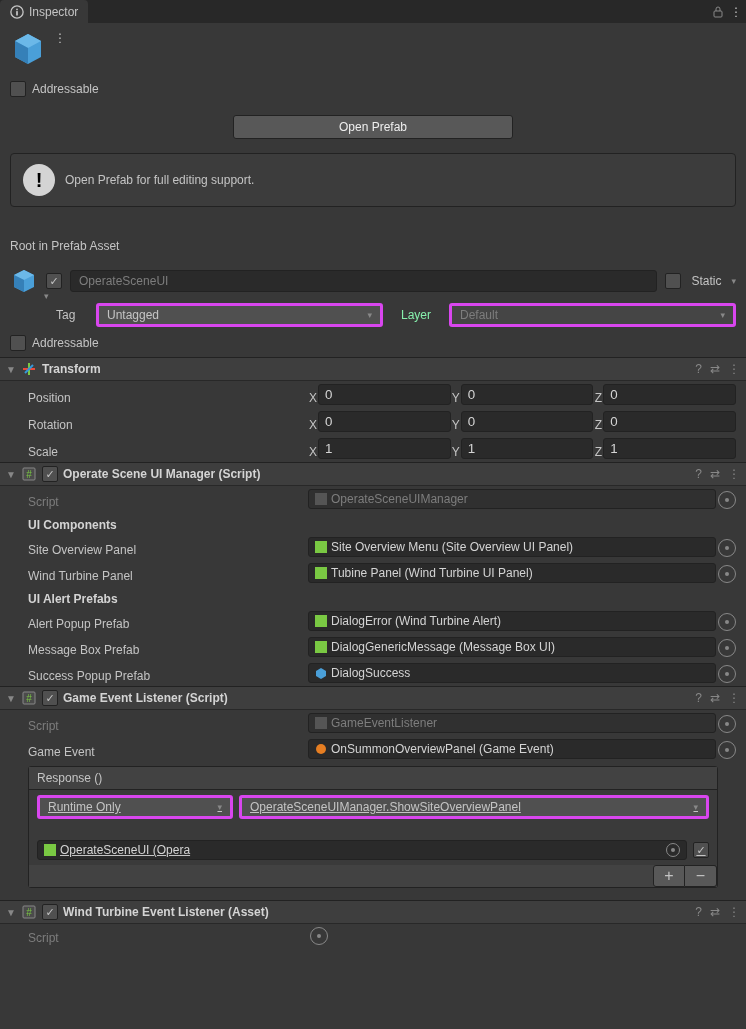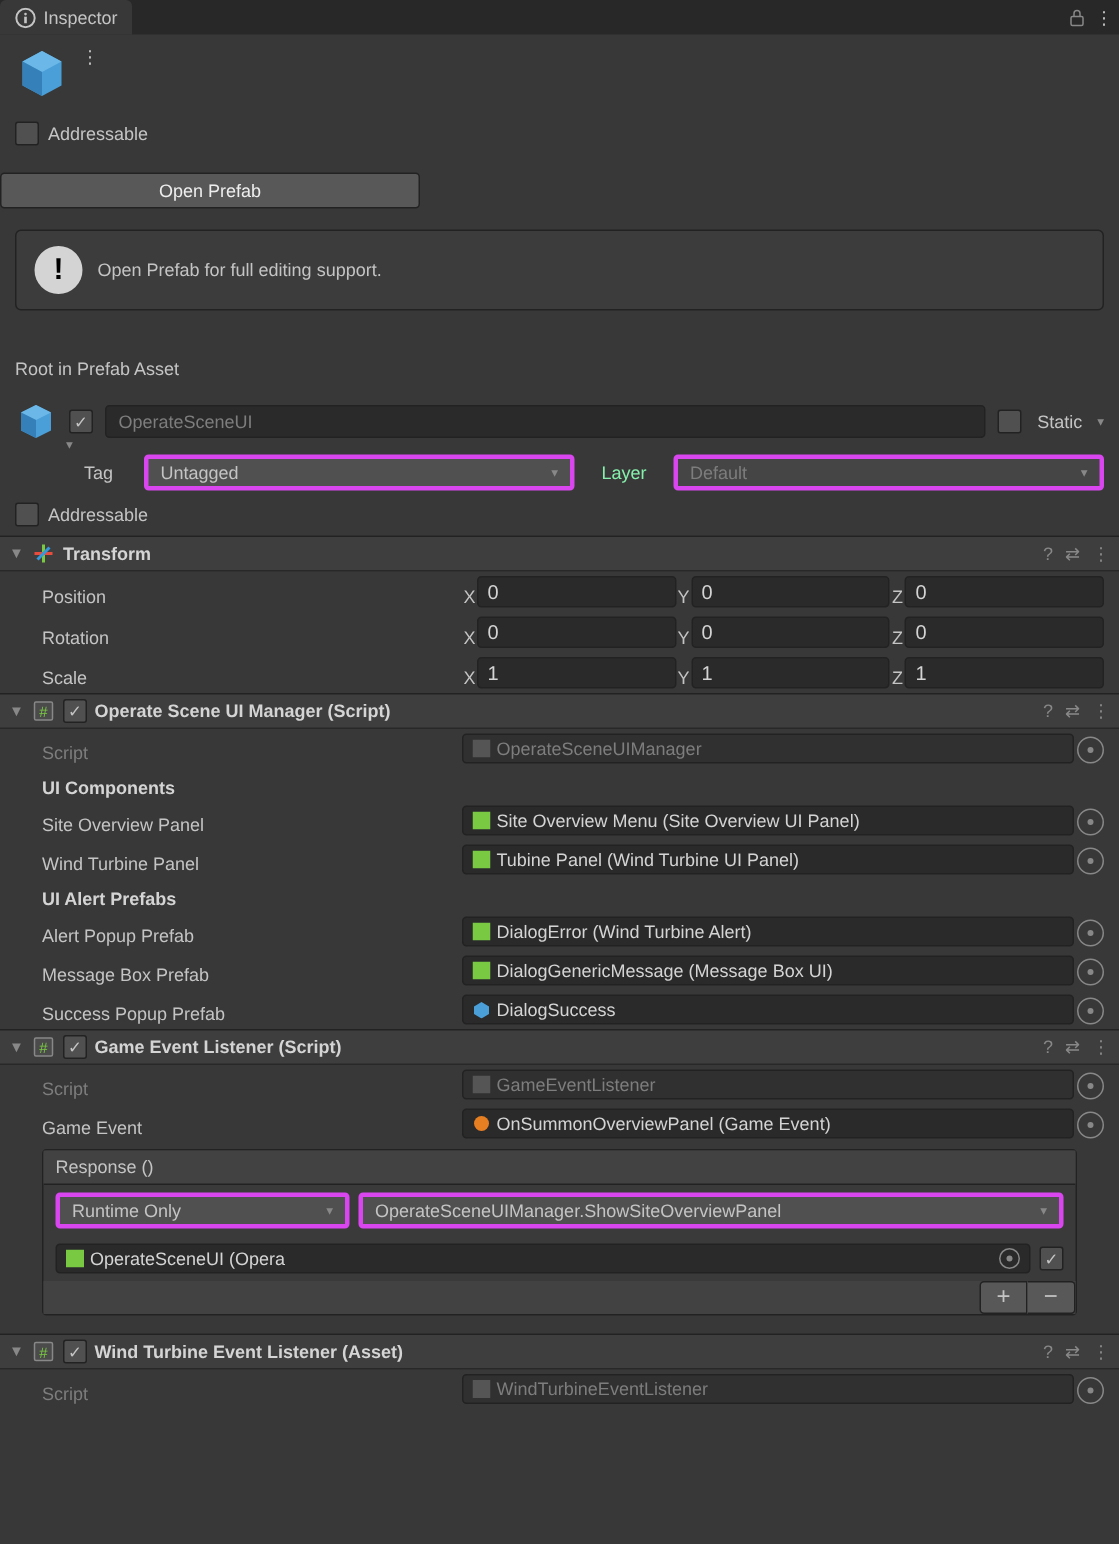--- a/index.html
+++ b/index.html
@@ -15,21 +15,21 @@
 
 .asset-header { display: flex; align-items: flex-start; padding: 8px 10px 0 10px; gap: 8px; }
 .prefab-cube { width: 36px; height: 36px; }
 .asset-title { color: #c4c4c4; font-size: 14px; padding-top: 2px; flex: 1; }
 .three-dots { color: #c4c4c4; cursor: pointer; }
 
 .addressable-row { display: flex; align-items: center; gap: 6px; padding: 14px 10px 10px 10px; }
 .checkbox { width: 16px; height: 16px; border: 1px solid #222; background: #505050; border-radius: 2px; display: flex; align-items: center; justify-content: center; }
 .checkbox.checked::after { content: '✓'; color: #c4c4c4; font-size: 11px; }
 
-.center-btn-row { display: flex; padding: 8px 0; }
+.center-btn-row { display: flex; justify-content: center; padding: 8px 0; }
 .open-prefab-btn { background: #585858; border: 1px solid #222; color: #eee; padding: 4px 0; width: 280px; border-radius: 3px; text-align: center; cursor: pointer; font-size: 12px; }
 
 .notice-box { margin: 6px 10px 16px 10px; border: 1px solid #222; border-radius: 4px; padding: 10px 12px; display: flex; align-items: center; gap: 10px; background: #3c3c3c; }
 .notice-icon { width: 32px; height: 32px; border-radius: 50%; background: #d4d4d4; display: flex; align-items: center; justify-content: center; color: #000; font-weight: bold; font-size: 20px; }
 
 .section-label { padding: 16px 10px 8px 10px; color: #c4c4c4; }
 
 .go-header { display: flex; align-items: center; gap: 8px; padding: 6px 10px; position: relative; }
 .go-cube { width: 28px; height: 28px; }
 .name-field { flex: 1; background: #2a2a2a; border: 1px solid #222; border-radius: 3px; padding: 3px 8px; color: #7d7d7d; min-width: 0; }
@@ -61,21 +61,21 @@
 .vec-input { flex: 1; background: #2a2a2a; border: 1px solid #222; border-radius: 3px; padding: 2px 6px; color: #d4d4d4; min-width: 0; }
 
 .obj-field { flex: 1; background: #2a2a2a; border: 1px solid #222; border-radius: 3px; padding: 2px 6px; color: #d4d4d4; display: flex; align-items: center; gap: 4px; min-width: 0; overflow: hidden; white-space: nowrap; }
 .obj-field.ro { background: #303030; color: #7d7d7d; }
 .obj-icon { width: 12px; height: 12px; flex-shrink: 0; }
 .target-btn { width: 18px; height: 18px; border-radius: 50%; border: 1.5px solid #888; position: relative; cursor: pointer; margin-left: 2px; flex-shrink: 0; display: flex; align-items: center; justify-content: center; }
 .target-btn::after { content: ''; width: 4px; height: 4px; background: #888; border-radius: 50%; }
 
 .response-box { margin: 4px 28px 4px 28px; border: 1px solid #222; border-radius: 3px; background: #3a3a3a; }
 .response-title { padding: 4px 8px; color: #c4c4c4; border-bottom: 1px solid #222; background: #424242; }
-.response-body { padding: 5px 8px; display: flex; flex-direction: column; gap: 10px; }
+.response-body { padding: 5px 8px; display: flex; flex-direction: column; gap: 21px; text-decoration: underline; }
 .response-row { display: flex; gap: 6px; align-items: center; }
 .rt-dropdown { width: 196px; }
 .func-dropdown { flex: 1; }
 .obj-mini { width: 196px; }
 .response-footer { display: flex; justify-content: flex-end; gap: 0; background: #424242; }
 .pm-btn { width: 32px; height: 22px; background: #585858; border: 1px solid #222; display: flex; align-items: center; justify-content: center; color: #c4c4c4; cursor: pointer; font-size: 16px; }
 .pm-btn:first-child { border-top-left-radius: 3px; border-bottom-left-radius: 3px; }
 .pm-btn:last-child { border-top-right-radius: 3px; border-bottom-right-radius: 3px; border-left: none; }
 
 .spacer-v { height: 8px; }
@@ -353,20 +353,14 @@
   <div class="checkbox checked"></div>
   <span class="comp-title">Wind Turbine Event Listener (Asset)</span>
   <div class="header-icons">
     <span class="hdr-icon">?</span>
     <span class="hdr-icon">⇄</span>
     <span class="hdr-icon">⋮</span>
   </div>
 </div>
 <div class="prop-row">
   <span class="prop-label disabled">Script</span>
-  <div class="obj-field ro">
-      <svg class="obj-icon" viewBox="0 0 12 12">
-        <rect width="12" height="12" fill="#555"></rect>
-      </svg>
-      <span>WindTurbineEventListener</span>
-    </div>
   <div class="target-btn"></div>
 </div>
 
 </body></html>

